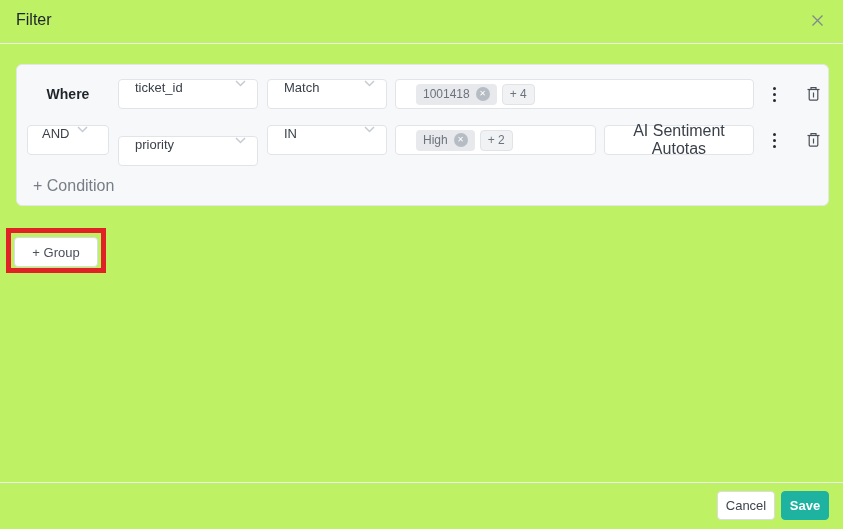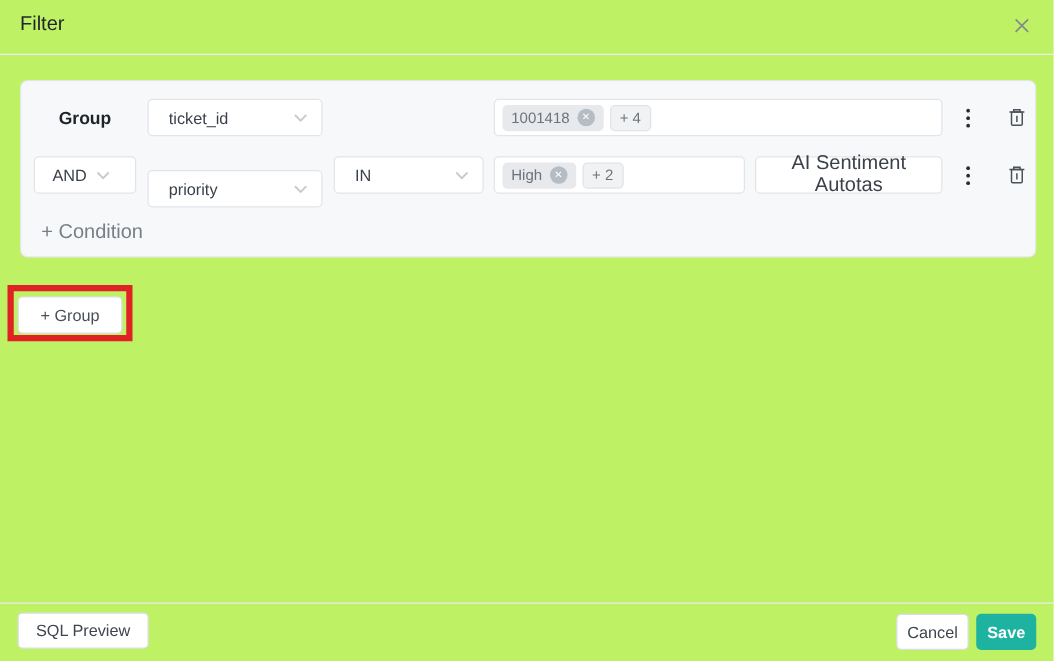--- a/index.html
+++ b/index.html
@@ -9,23 +9,23 @@
     font-family:"Liberation Sans","DejaVu Sans",sans-serif;color:#21262d;
   }
   
   .hdr-title{position:absolute;left:16px;top:11px;font-size:16px;font-weight:500;color:#21262d;}
   .hdr-close{position:absolute;left:806px;top:9px;width:22px;height:22px;display:flex;align-items:center;justify-content:center;cursor:pointer;background:none;border:none;padding:0;}
   .hdr-divider{position:absolute;left:0;top:43px;width:843px;height:1px;background:#eaecee;}
 
   
   .panel{position:absolute;left:16px;top:64px;width:813px;height:142px;background:#f7f8f9;border:1px solid #e4e7ea;border-radius:6px;}
   .connector-label{position:absolute;left:10px;width:82px;height:30px;line-height:30px;text-align:center;font-size:14px;font-weight:700;color:#1f242b;}
-  .dd{position:absolute;height:30px;background:#fff;border:1px solid #e1e5e9;border-radius:4px;display:flex;align-items:center;justify-content:space-between;padding:0 11px 0 16px;font-size:13px;color:#3b414a;cursor:pointer;}
+  .dd{position:absolute;height:30px;background:#fff;border:1px solid #e1e5e9;border-radius:4px;display:flex;justify-content:space-between;padding:0 11px 0 16px;font-size:13px;color:#3b414a;cursor:pointer;}
   .dd.small{padding:0 20px 0 14px;}
-  .taginput{position:absolute;height:30px;background:#fff;border:1px solid #e1e5e9;border-radius:4px;display:flex;align-items:center;gap:5px;padding:0 6px;}
+  .taginput{position:absolute;height:30px;background:#fff;border:1px solid #e1e5e9;border-radius:4px;display:flex;align-items:center;gap:5px;padding:0 20px;}
   .tag{background:#e7e9ed;border-radius:4px;height:21px;display:inline-flex;align-items:center;padding:0 7px;font-size:12px;color:#6d737c;gap:6px;white-space:nowrap;}
   .tag.plus{background:#f0f2f4;border:1px solid #e0e3e7;}
   .tag-x{width:14px;height:14px;border-radius:50%;background:#b6bcc4;color:#fff;font-size:8px;line-height:14px;text-align:center;display:inline-block;cursor:pointer;}
   .side-btn{position:absolute;height:30px;background:#fff;border:1px solid #e1e5e9;border-radius:4px;display:flex;align-items:center;justify-content:center;font-size:16px;color:#3b414a;cursor:pointer;}
   .icon-btn{position:absolute;width:26px;height:30px;display:flex;align-items:center;justify-content:center;background:none;border:none;padding:0;cursor:pointer;}
   .kebab{display:flex;flex-direction:column;gap:3px;}
   .kebab i{width:3px;height:3px;background:#262b32;border-radius:50%;display:block;}
   .add-condition{position:absolute;left:16px;top:112px;font-size:16px;color:#787e87;cursor:pointer;background:none;border:none;padding:0;font-family:inherit;}
 
   
@@ -51,31 +51,39 @@
     <span>
       <svg width="13" height="13" viewBox="0 0 13 13">
           <path d="M1.5 1.5 L11.5 11.5 M11.5 1.5 L1.5 11.5" stroke="#82888f" stroke-width="1.3" fill="none"></path>
         </svg>
     </span>
   </button>
   <div class="hdr-divider"></div>
 
   <div class="panel">
 
-    <div class="connector-label" style="top:14px;">Group</div>
+    <div class="connector-label" style="top:14px;">Where</div>
 
     <div class="dd" style="left:101px;top:14px;width:140px;">
       <span>ticket_id</span>
       <span>
         <svg width="11" height="7" viewBox="0 0 11 7">
             <path d="M1 1 L5.5 5.5 L10 1" stroke="#c6cbd2" stroke-width="1.5" fill="none"></path>
           </svg>
       </span>
     </div>
 
+    <div class="dd" style="left:250px;top:14px;width:120px;">
+      <span>Match</span>
+      <span>
+        <svg width="11" height="7" viewBox="0 0 11 7">
+            <path d="M1 1 L5.5 5.5 L10 1" stroke="#c6cbd2" stroke-width="1.5" fill="none"></path>
+          </svg>
+      </span>
+    </div>
 
     <div class="taginput" style="left:378px;top:14px;width:359px;">
       <span class="tag">
         <span>1001418</span>
         <span class="tag-x">✕</span>
       </span>
       <span class="tag plus">
         <span>+ 4</span>
       </span>
     </div>
@@ -155,17 +163,16 @@
       </span>
     </button>
 
     <button class="add-condition">+ Condition</button>
   </div>
 
   <button class="group-btn">+ Group</button>
   <div class="red-box"></div>
 
   <div class="ftr-divider"></div>
-  <button class="btn btn-sql">SQL Preview</button>
   <button class="btn btn-cancel">Cancel</button>
   <button class="btn btn-save">Save</button>
 
 </div>
 
 </body></html>

